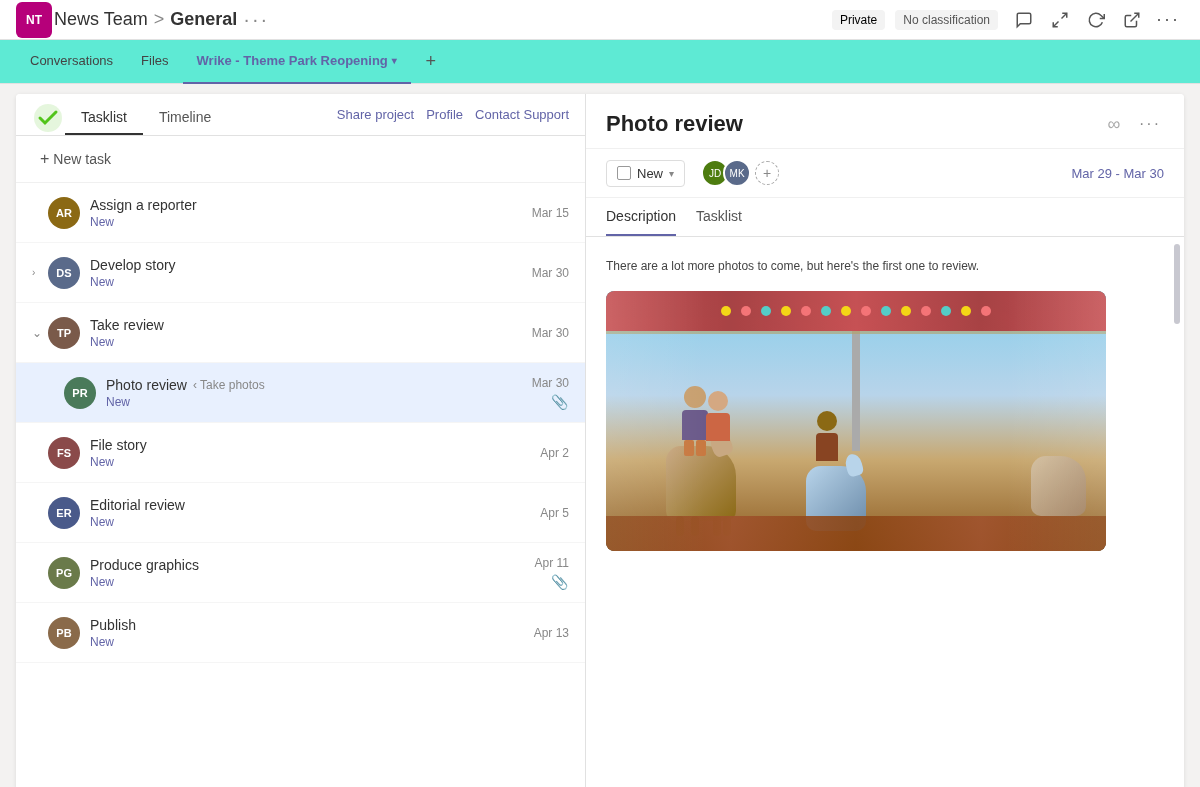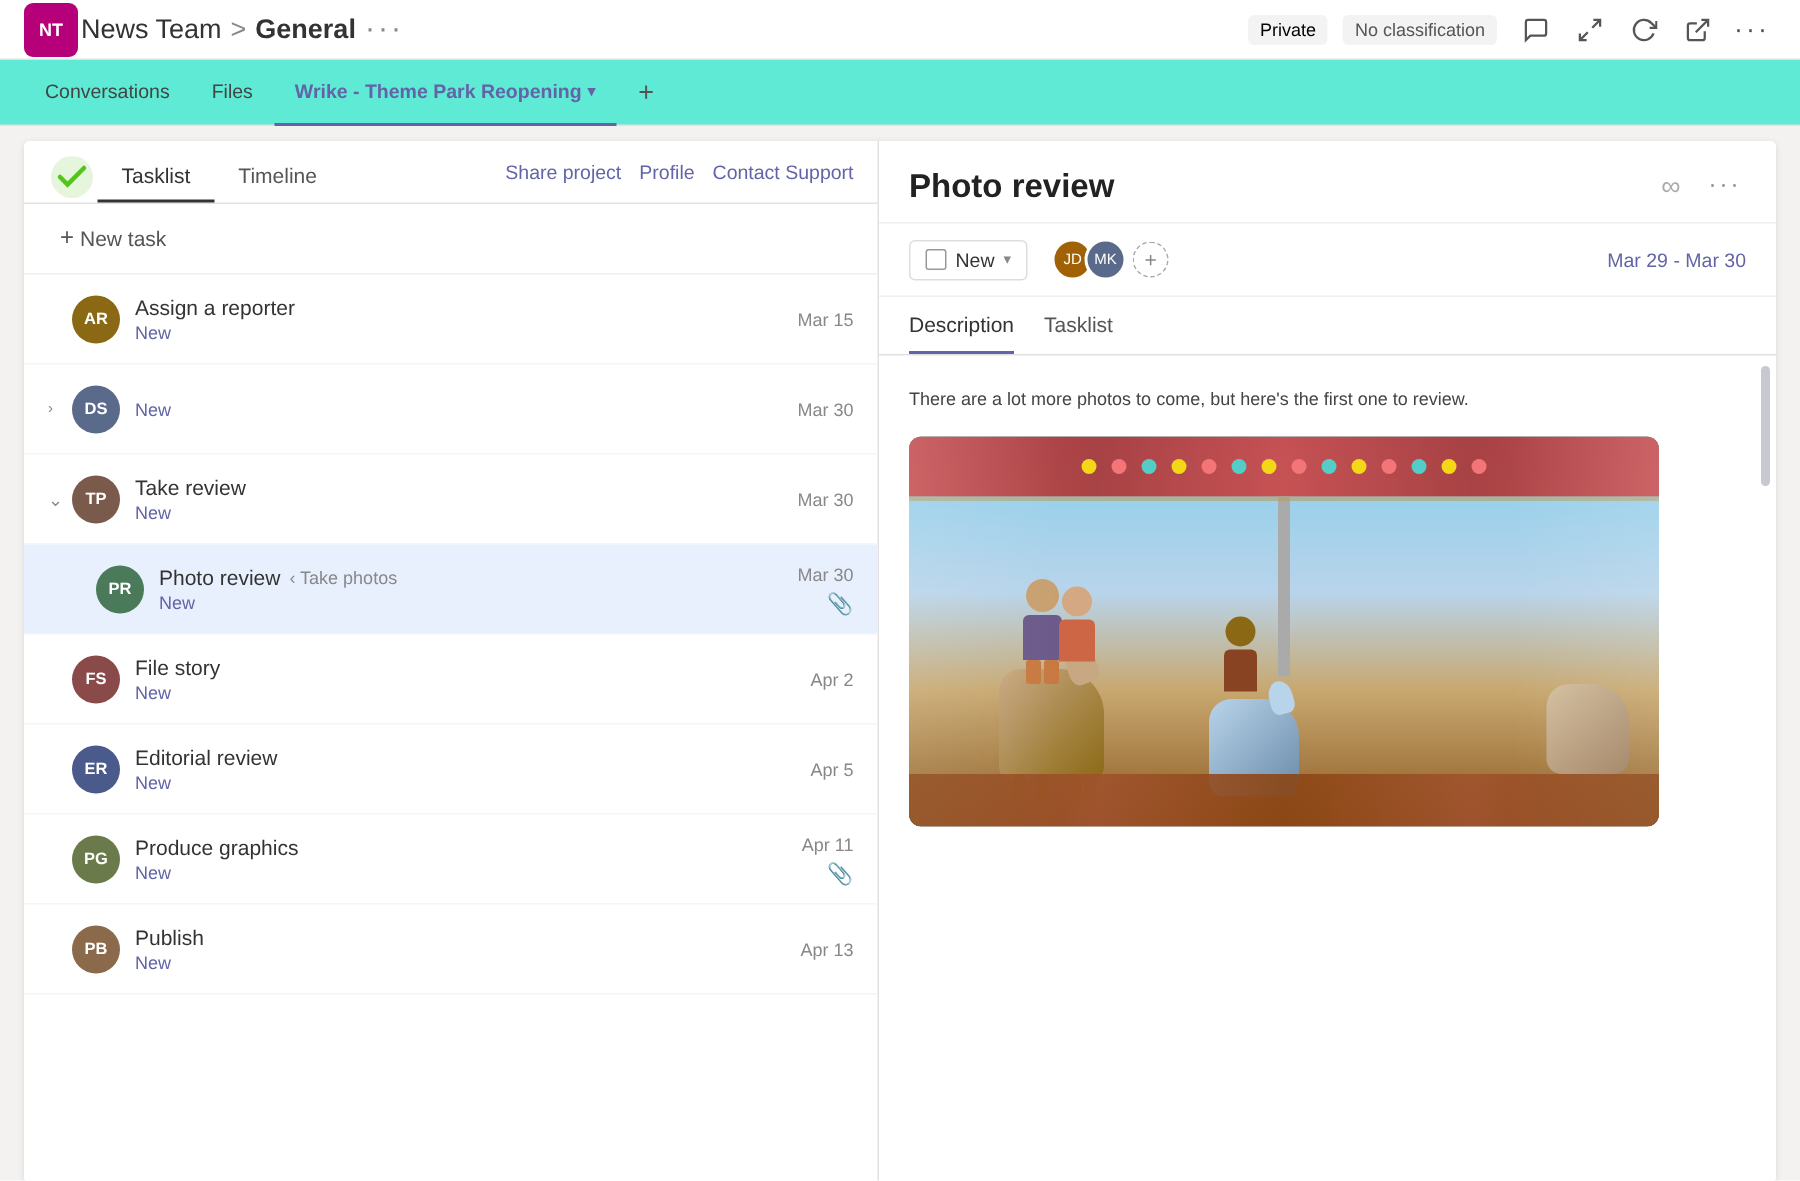--- a/index.html
+++ b/index.html
@@ -528,20 +528,21 @@
           </div>
           <div class="task-date">
             <span>Mar 15</span>
           </div>
         </div>
 
         <div class="task-item">
           <div class="task-expand">›</div>
           <div class="avatar-circle" style="background:#5a6a8a; margin-right:10px;">DS</div>
           <div class="task-info">
+            <div class="task-name">Develop story</div>
             <div class="task-status">New</div>
           </div>
           <div class="task-date">
             <span>Mar 30</span>
           </div>
         </div>
 
         <div class="task-item">
           <div class="task-expand" style="font-size:12px;">⌄</div>
           <div class="avatar-circle" style="background:#7a5a4a; margin-right:10px;">TP</div>
@@ -636,21 +637,21 @@
         </div>
       </div>
 
       <div class="detail-meta">
         <div class="status-btn">
           <div class="status-checkbox"></div>
           <span>New</span>
           <span class="status-dropdown">▾</span>
         </div>
         <div class="assignee-group">
-          <div class="assignee-avatar" style="background:#a16207;">JD</div>
+          <div class="assignee-avatar" style="background:#4d7c0f;">JD</div>
           <div class="assignee-avatar" style="background:#5a6a8a; margin-left:-6px;">MK</div>
           <div class="add-assignee">+</div>
         </div>
         <div class="date-range">Mar 29 - Mar 30</div>
       </div>
 
       <div class="detail-tabs">
         <div class="detail-tab active">Description</div>
         <div class="detail-tab">Tasklist</div>
       </div>

